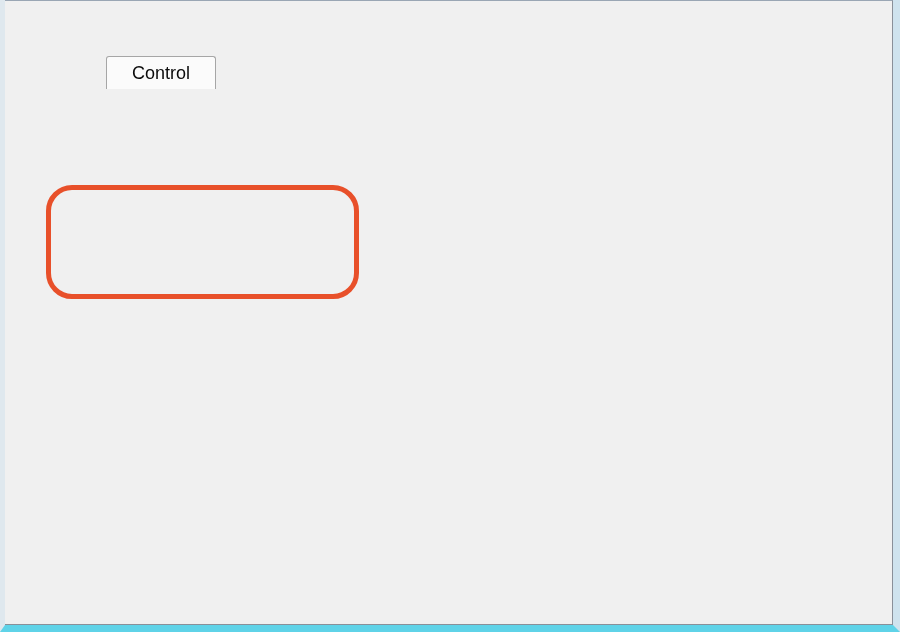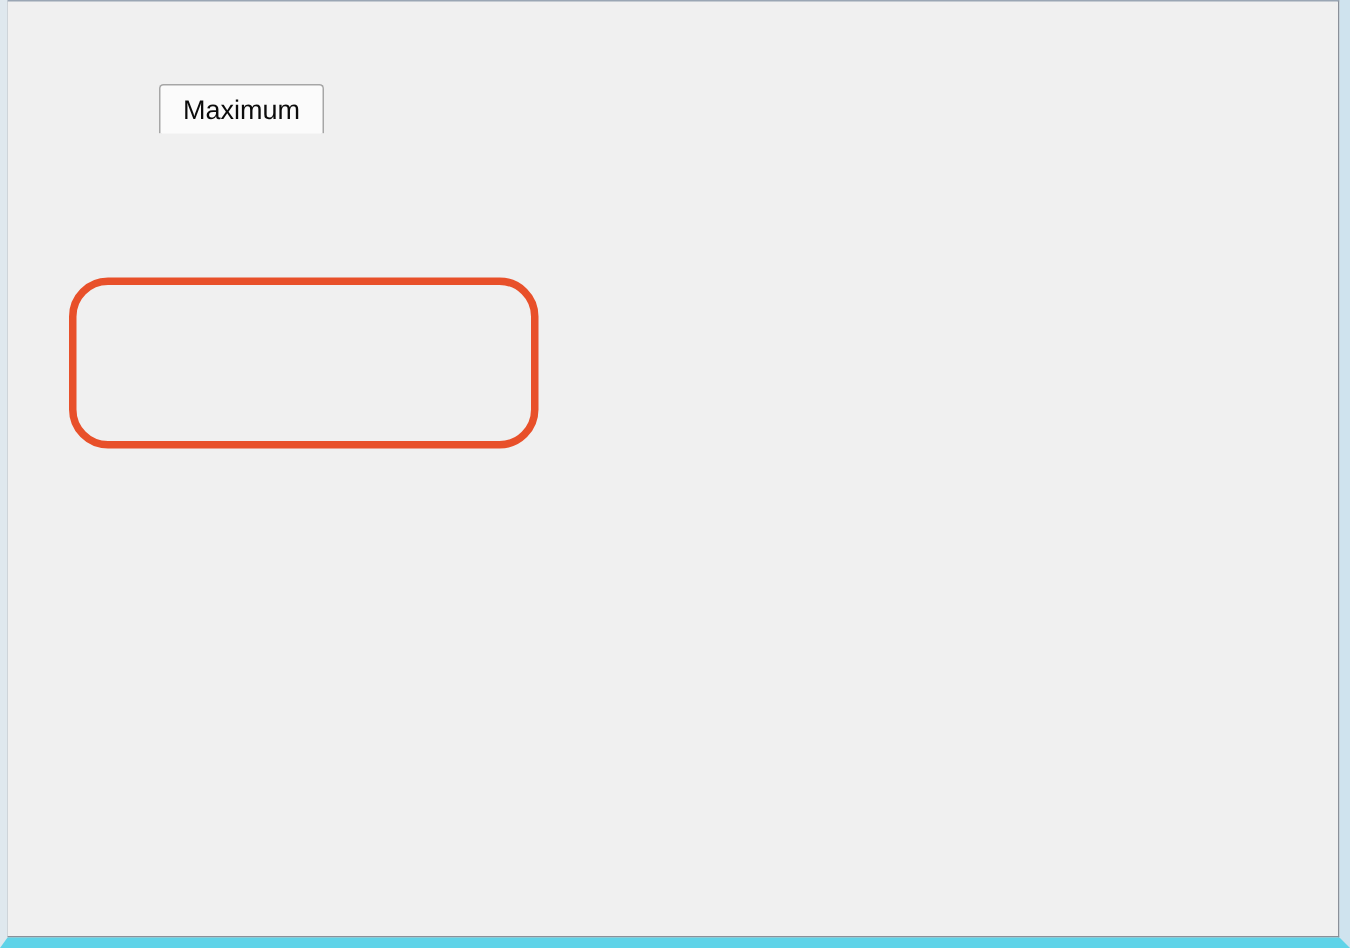--- a/index.html
+++ b/index.html
@@ -343,21 +343,21 @@
     </div>
   </div>
 
   <div id="client">
 
     <div id="tabstrip">
       <div class="tab" id="tab-settings">
         <span>Settings</span>
       </div>
       <div class="tab active" id="tab-advanced">
-        <span>Maximum</span>
+        <span>Control</span>
       </div>
       <div class="tab-seam"></div>
     </div>
     <div id="tab-underline"></div>
 
     <div class="group" id="grp-guiding">
       <div class="group-top-left" style="width:10px"></div>
       <div class="group-top-right" style="width:255px"></div>
       <div class="group-title" style="left:12px">Guiding</div>
 

